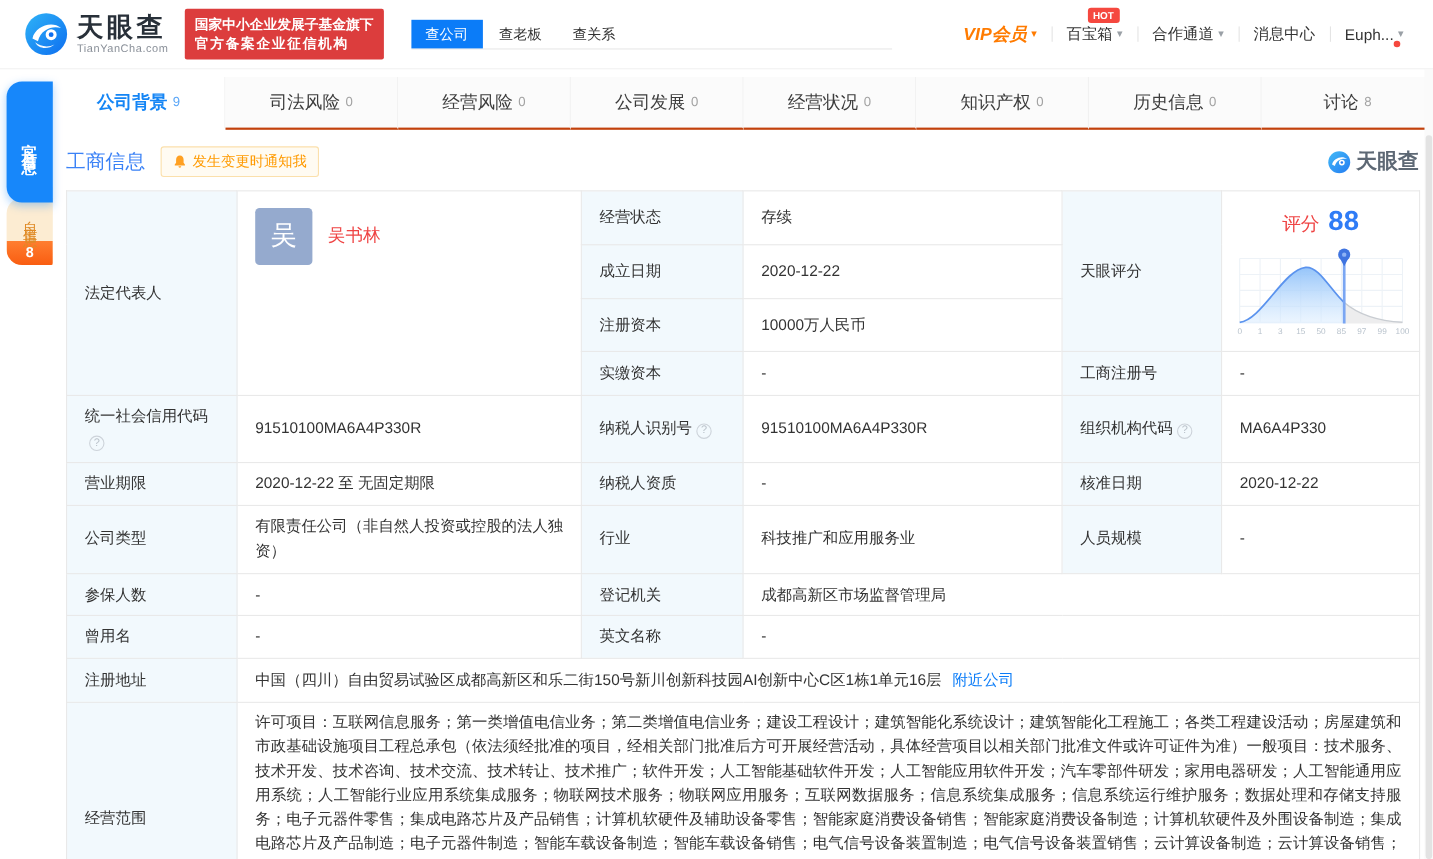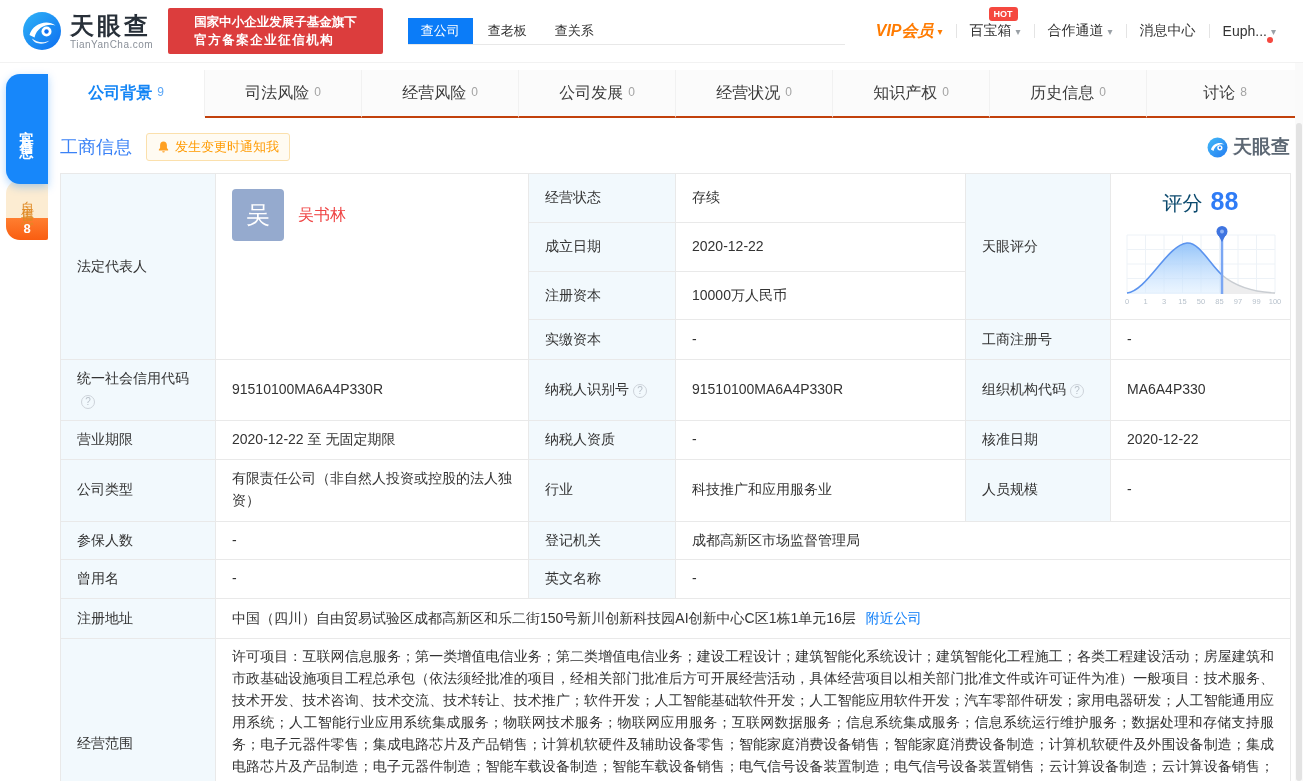--- a/index.html
+++ b/index.html
@@ -4,21 +4,21 @@
 <style>
   *{margin:0;padding:0;box-sizing:border-box}
   html,body{width:1303px;height:781px;overflow:hidden}
   body{font-family:"Liberation Sans","DejaVu Sans",sans-serif;background:#fff;color:#333;position:relative}
 
   
   .header{height:63px;display:flex;align-items:center;padding:0 14px 0 22px;border-bottom:1px solid #f2f2f2;background:#fff;position:relative;z-index:5}
   .logo{display:flex;align-items:center;gap:8px;cursor:pointer}
   .logo-text .cn{font-size:24px;font-weight:bold;color:#283039;letter-spacing:3px;line-height:26px}
   .logo-text .en{font-size:10px;color:#8a9099;letter-spacing:.5px}
-  .red-badge{margin-left:15px;background:#dc3d3d;color:#fff;padding:5px 26px;font-size:12.5px;font-weight:bold;line-height:18px;border-radius:2px;white-space:nowrap}
+  .red-badge{margin-left:15px;background:#dc3d3d;color:#fff;padding:5px 9px;font-size:12.5px;font-weight:bold;line-height:18px;border-radius:2px;white-space:nowrap}
   .red-badge .l2{letter-spacing:1.5px}
   .search-area{margin-left:25px;display:flex;flex-direction:column}
   .search-tabs{display:flex;gap:2px;border-bottom:1px solid #e8e8e8;width:437px}
   .search-tab{font-size:13px;padding:4px 13px;color:#333;cursor:pointer}
   .search-tab.active{background:#0b7cf8;color:#fff}
   .search-row{display:flex;height:36px}
   .input-wrap{position:relative}
   .search-input{width:355px;height:36px;border:2px solid #0b7cf8;border-right:none;padding:0 32px 0 10px;font-size:14px;color:#333;outline:none;display:block}
   .clear-btn{position:absolute;right:8px;top:10px;width:16px;height:16px;border-radius:50%;background:#d9dde2;color:#fff;font-size:12px;line-height:15px;text-align:center;cursor:pointer}
   .search-btn{width:82px;height:36px;background:#0b7cf8;color:#fff;font-size:15px;border:none;cursor:pointer}
@@ -61,21 +61,21 @@
   td.lbl{background:#f2f9fd;color:#57606b}
   tr.h40{height:40px}tr.h38{height:38px}tr.h62{height:62px}
   .q-icon{display:inline-block;width:14px;height:14px;border:1px solid #cdd3da;border-radius:50%;color:#b9c1c9;font-size:10px;line-height:12px;text-align:center;margin-left:4px;cursor:pointer}
   .avatar-cell{vertical-align:top !important;padding-top:15px !important}
   .avatar-row{display:flex;align-items:center;gap:14px}
   .avatar{width:52px;height:52px;background:#95aace;color:#fff;font-size:24px;display:flex;align-items:center;justify-content:center;border-radius:4px}
   .legal-name{color:#ef4444;font-size:16px;cursor:pointer;text-decoration:none}
   .link{color:#0b7cf8;cursor:pointer;text-decoration:none;margin-left:10px;white-space:nowrap}
   .score-cell{padding:6px 6px !important;vertical-align:top !important;text-align:center}
   .score-head{display:flex;align-items:baseline;justify-content:center;gap:8px;margin:2px 0 0}
-  .score-label{font-size:20px;color:#0c4a6e}
+  .score-label{font-size:17px;color:#ef4444}
   .score-value{font-size:25px;font-weight:bold;color:#2f7cf6}
   .scope-cell{line-height:22px !important;padding:6px 16px !important;text-align:justify}
 
   
   .scrollbar{position:absolute;right:0;top:63px;bottom:0;width:8px;background:#fafafa}
   .scroll-thumb{position:absolute;top:60px;bottom:0;left:1px;width:6px;background:#e3e3e3;border-radius:3px}
 </style>
 </head>
 <body>
 

